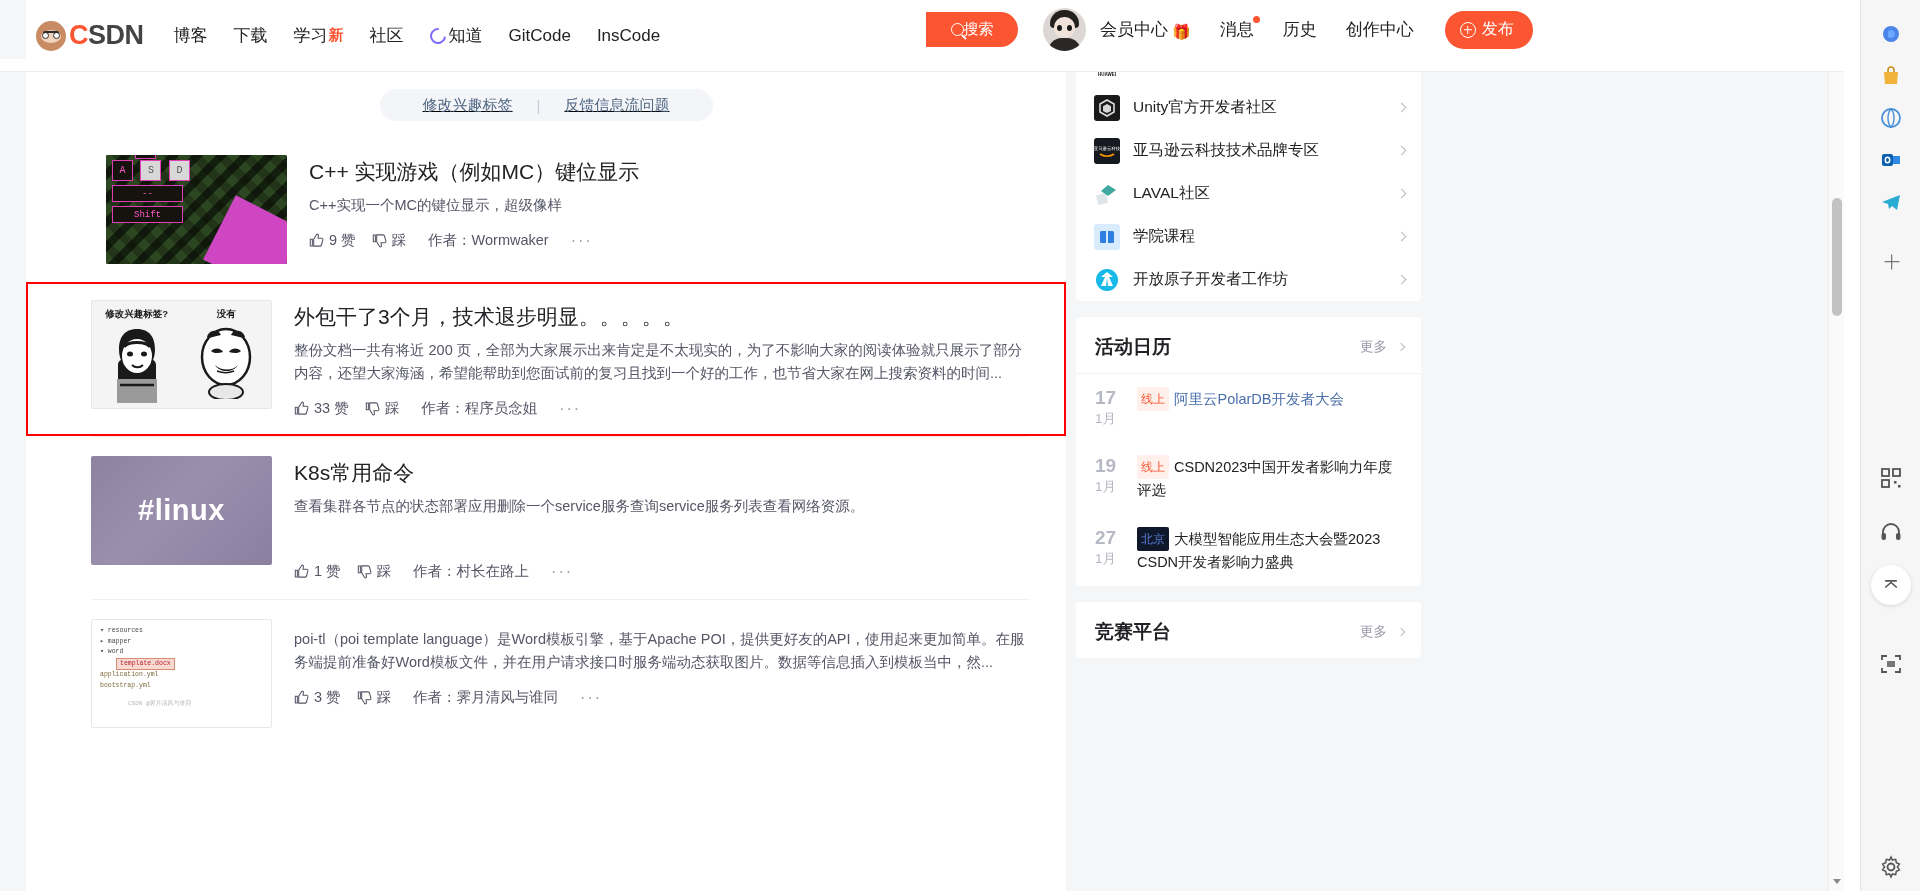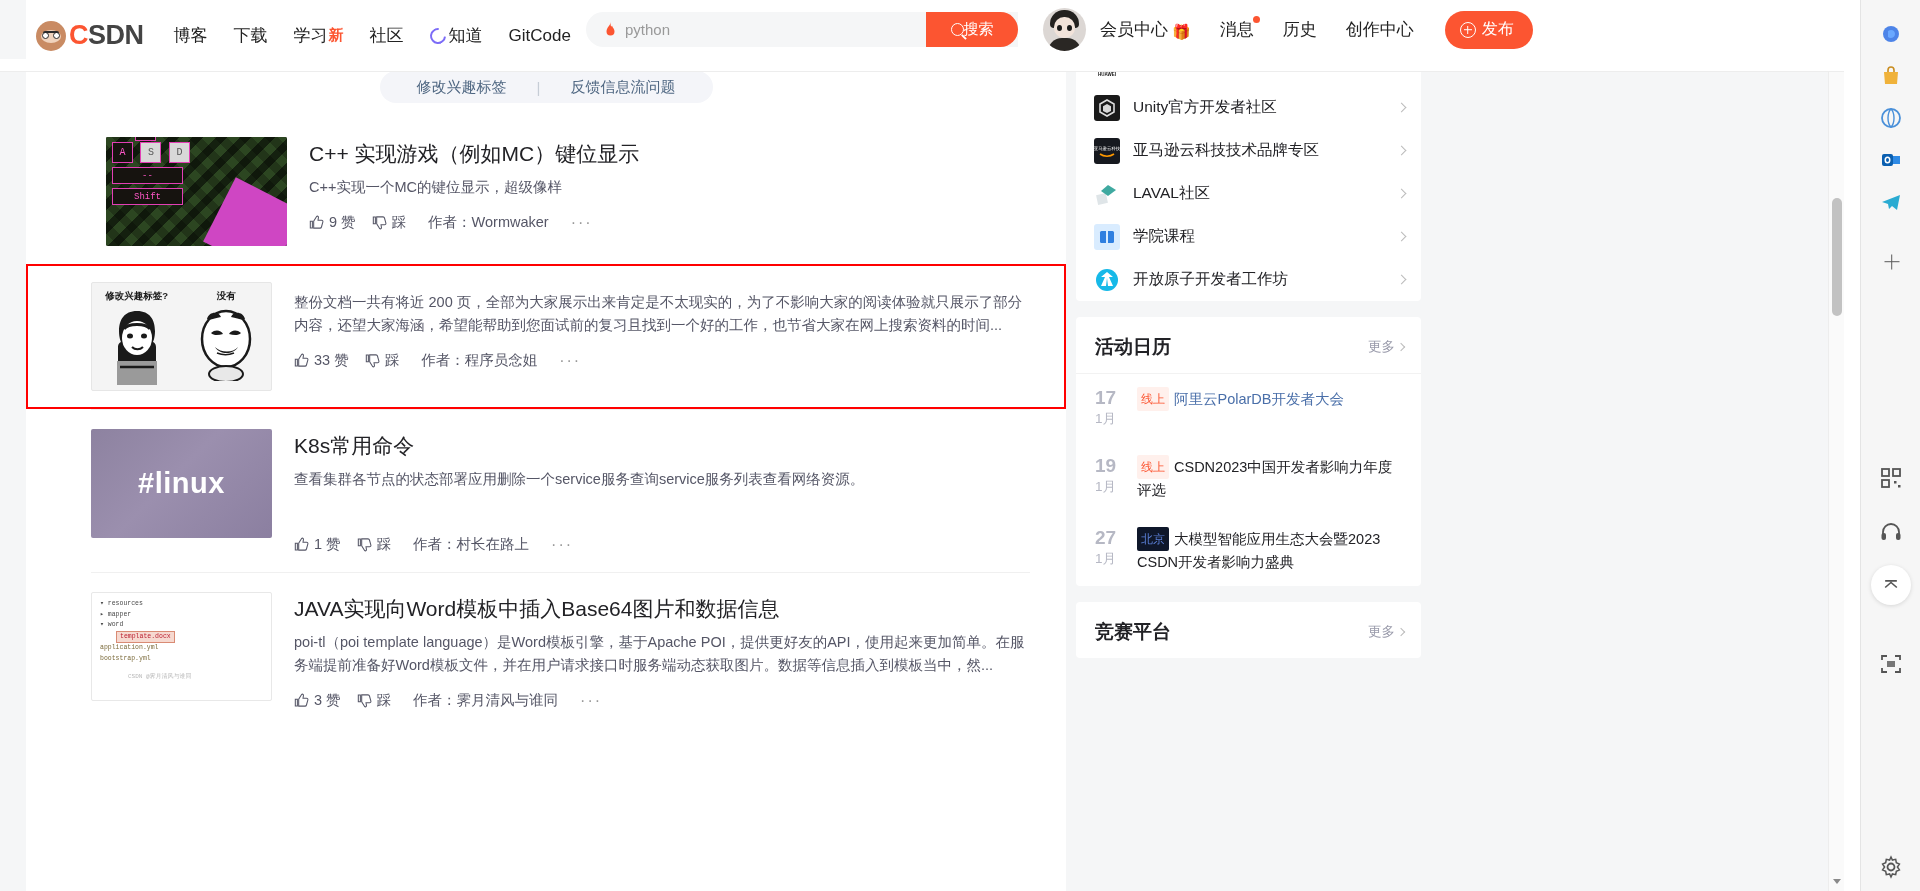--- a/index.html
+++ b/index.html
@@ -269,25 +269,26 @@
   .col-side {
     position: absolute;
     left: 1076px; top: -44px;
     width: 345px;
   }
 
   
   .tagbar {
     width: 333px;
     height: 32px;
-    margin: 12px auto 0;
+    margin: 30px auto 0;
     background: #f4f5f9;
     border-radius: 16px;
     display: flex; align-items: center; justify-content: center;
-    gap: 30px;
+    gap: 24px;
+    text-decoration: underline;
   }
   .tagbar span {
     font-size: 15px;
     color: #4f6782;
     cursor: pointer;
   }
   .tagbar .divider {
     color: #c6cdd6;
     cursor: default;
   }
@@ -516,21 +517,21 @@
   }
   .side-head h3 {
     font-size: 19px;
     color: #222226;
     font-weight: 700;
   }
   .more-link {
     font-size: 13.5px;
     color: #999aaa;
     display: flex; align-items: center;
-    gap: 3px;
+    gap: 11px;
     cursor: pointer;
   }
   .more-link .chev { width: 6px; height: 6px; }
 
   .cal-row {
     display: flex;
     padding: 13px 18px 13px 19px;
     cursor: pointer;
   }
   .cal-date {
@@ -664,26 +665,20 @@
           <span>知道</span>
         </div>
       <div class="nav-item">
           <span>GitCode</span>
         </div>
       <div class="nav-item">
           <span>InsCode</span>
         </div>
     </div>
 
-    <div class="search-box">
-      <svg class="flame" viewBox="0 0 12 16">
-        <path d="M6 0C6 4 2 5 2 9.5A4 4 0 0 0 10 9.5C10 6.5 8 6 7.5 3.5 7 5.5 6 5 6 0Z" fill="#fc5531"></path>
-      </svg>
-      <span class="search-val">python</span>
-    </div>
     <button class="search-btn">
       <span class="mag"></span>
       <span>搜索</span>
     </button>
 
     <div class="avatar">
       <div class="av-hair"></div>
         <div class="av-face"></div>
       <div class="av-eye l"></div>
         <div class="av-eye r"></div>
@@ -785,20 +780,21 @@
                 <path d="M48 14c-2-8-12-8-14-2 6 1 11 4 14 2z" fill="#1a1a1a"></path>
                 <path d="M14 28c4-4 10-3 12 1-4 1-9 2-12-1z" fill="#1a1a1a"></path>
                 <path d="M44 28c-4-4-10-3-12 1 4 1 9 2 12-1z" fill="#1a1a1a"></path>
                 <path d="M18 42c6 6 18 6 23 0-5 8-18 8-23 0z" fill="#1a1a1a"></path>
                 <path d="M20 48c5 2 12 2 17 0" stroke="#1a1a1a" stroke-width="1.6" fill="none"></path>
                 <ellipse cx="29" cy="69" rx="17" ry="8" fill="#e8e8e8" stroke="#1a1a1a" stroke-width="2"></ellipse>
               </svg>
             </div>
           </div>
           <div class="feed-body">
+            <div class="feed-title">外包干了3个月，技术退步明显。。。。。</div>
             <div class="feed-desc">整份文档一共有将近 200 页，全部为大家展示出来肯定是不太现实的，为了不影响大家的阅读体验就只展示了部分内容，还望大家海涵，希望能帮助到您面试前的复习且找到一个好的工作，也节省大家在网上搜索资料的时间...</div>
             <div class="feed-meta">
               <span class="meta-bit">
                 <svg class="tumb" viewBox="0 0 16 16">
                     <path d="M5 14V6.6l3.1-4.9c.7-1 2.2-.4 2 .8L9.6 5.6h3.9c.9 0 1.6.9 1.3 1.8l-1.5 5.4c-.2.7-.8 1.2-1.5 1.2H5zM1.4 6.7h2.2v7.2H1.4z" fill="none" stroke="#555666" stroke-width="1.1"></path>
                   </svg>
                 <span>33 赞</span>
               </span>
               <span class="meta-bit">
                 <svg class="tumb" viewBox="0 0 16 16">
@@ -842,21 +838,20 @@
           <div class="thumb t-code">
             <div class="tree-row">▾ resources</div>
             <div class="tree-row">  ▸ mapper</div>
             <div class="tree-row">  ▾ word</div>
             <div class="tree-row" style="padding-left:16px"><span class="hl">       template.docx</span></div>
             <div class="tree-row fld">     application.yml</div>
             <div class="tree-row fld">     bootstrap.yml</div>
             <div class="wm">CSDN @霁月清风与谁同</div>
           </div>
           <div class="feed-body">
-            <div class="feed-title">JAVA实现向Word模板中插入Base64图片和数据信息</div>
             <div class="feed-desc">poi-tl（poi template language）是Word模板引擎，基于Apache POI，提供更好友的API，使用起来更加简单。在服务端提前准备好Word模板文件，并在用户请求接口时服务端动态获取图片。数据等信息插入到模板当中，然...</div>
             <div class="feed-meta">
               <span class="meta-bit">
                 <svg class="tumb" viewBox="0 0 16 16">
                     <path d="M5 14V6.6l3.1-4.9c.7-1 2.2-.4 2 .8L9.6 5.6h3.9c.9 0 1.6.9 1.3 1.8l-1.5 5.4c-.2.7-.8 1.2-1.5 1.2H5zM1.4 6.7h2.2v7.2H1.4z" fill="none" stroke="#555666" stroke-width="1.1"></path>
                   </svg>
                 <span>3 赞</span>
               </span>
               <span class="meta-bit">
                 <svg class="tumb" viewBox="0 0 16 16">

